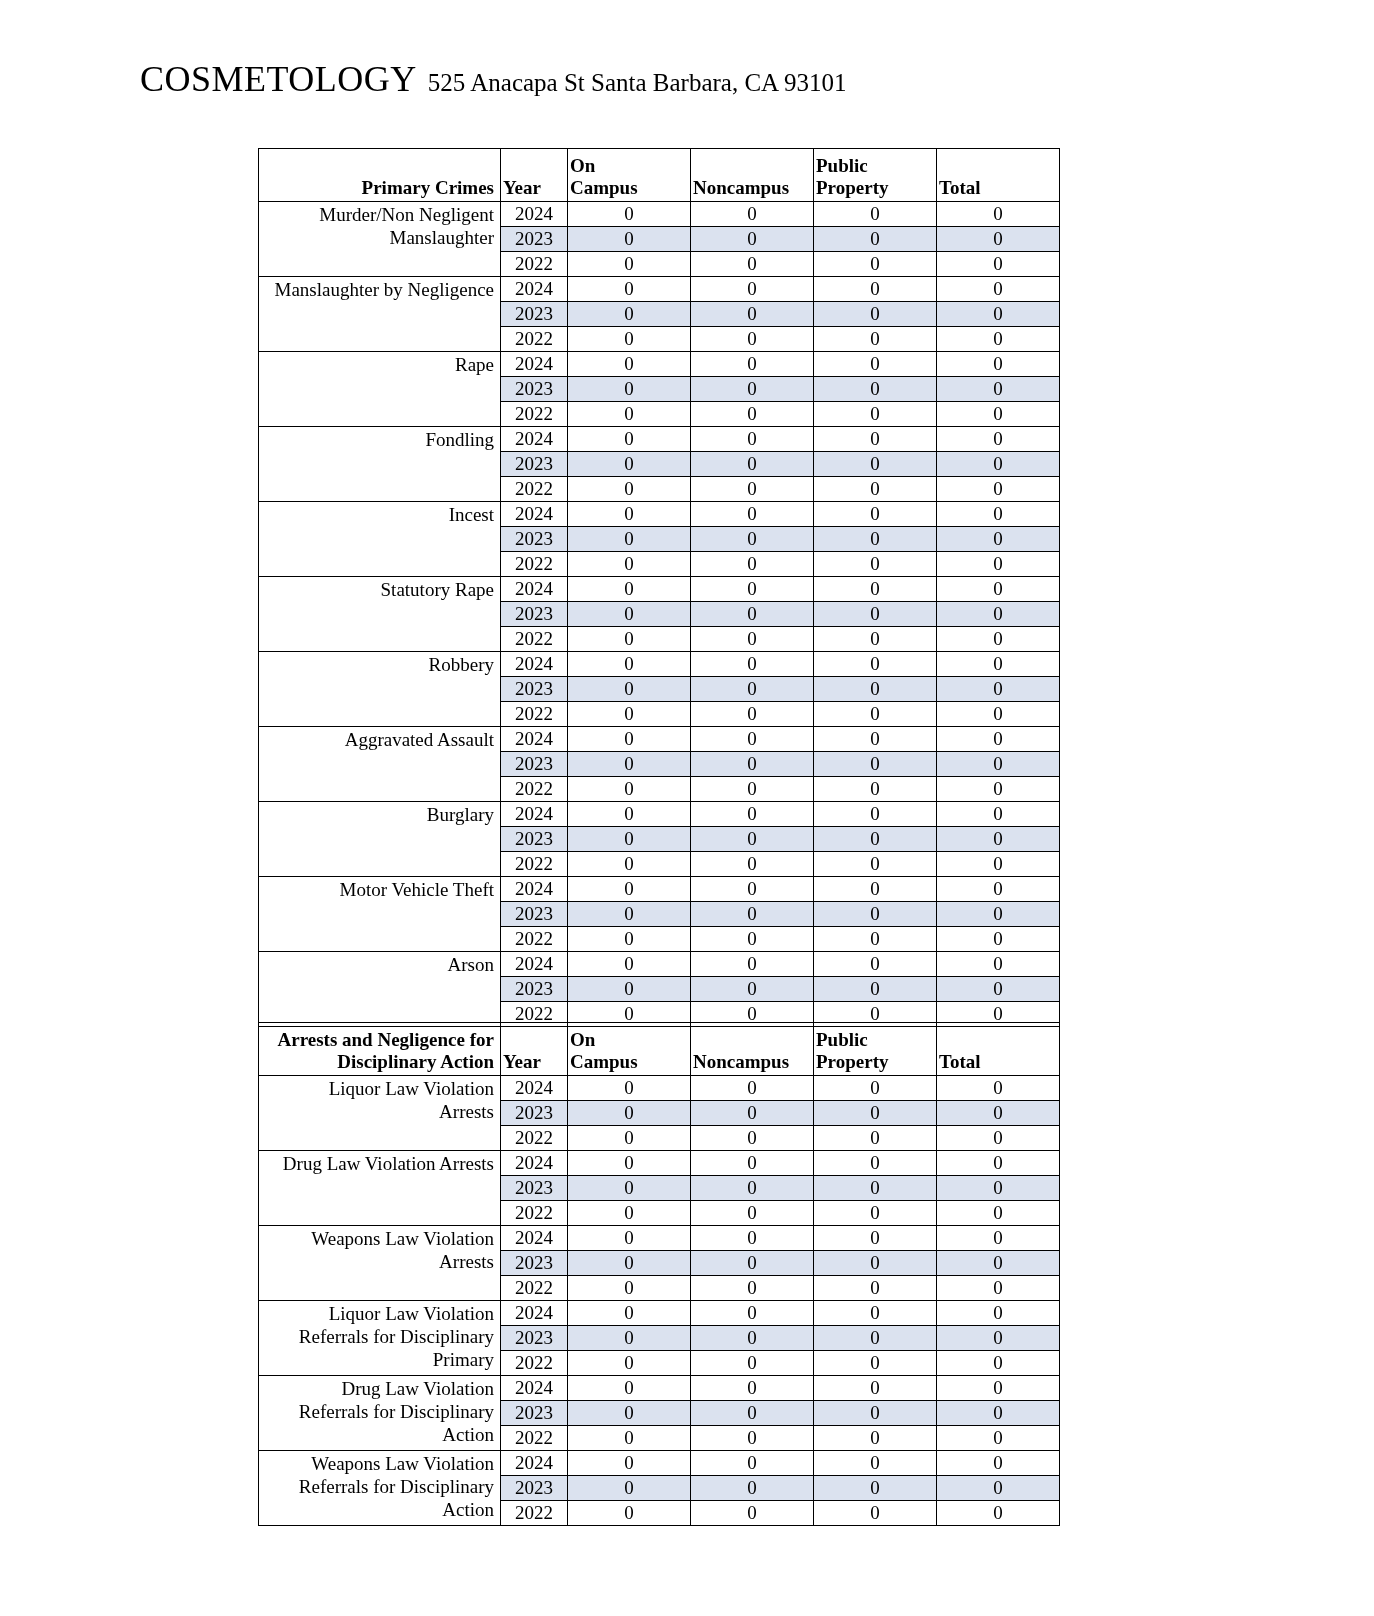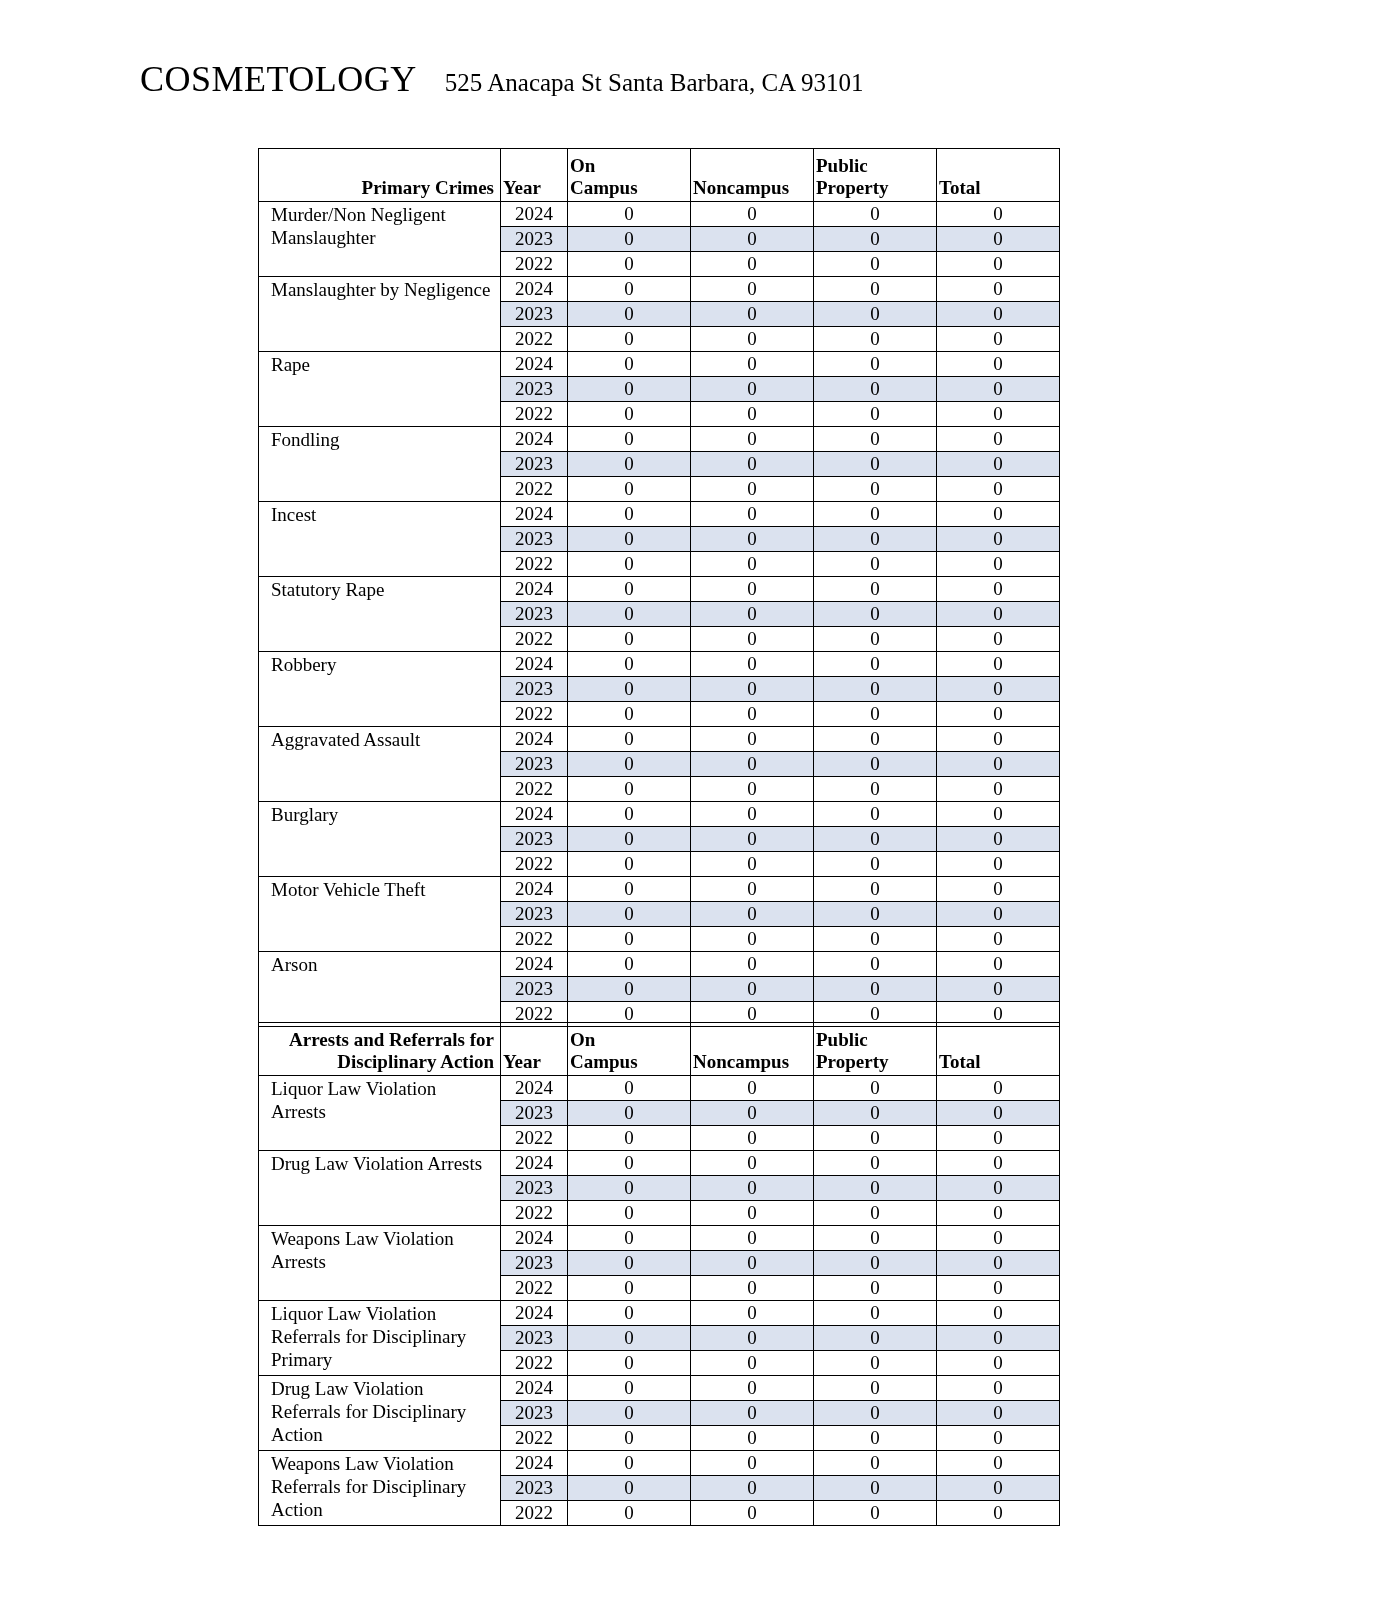--- a/index.html
+++ b/index.html
@@ -11,21 +11,21 @@
     overflow: hidden;
   }
   .page { position: relative; width: 1374px; height: 1616px; }
 
   .doc-header {
     position: absolute;
     left: 140px; top: 58px;
     white-space: nowrap;
   }
   .school-name { font-size: 36px; letter-spacing: 0.5px; margin-top: 20px; }
-  .school-address { font-size: 25px; margin-left: 28px; }
+  .school-address { font-size: 25px; margin-left: 11px; }
 
   .stats-table {
     position: absolute;
     left: 258px;
     border-collapse: collapse;
     table-layout: fixed;
     width: 802px;
   }
   #table-0 { top: 148px; }
   #table-1 { top: 1022px; }
@@ -49,21 +49,21 @@
     padding-left: 12px;
     padding-right: 6px;
   }
   .stats-table td {
     text-align: center;
     height: 24px;
     padding: 0;
     line-height: 24px;
   }
   .stats-table td.label-cell {
-    text-align: left;
+    text-align: right;
     vertical-align: top;
     padding: 1px 6px 0 12px;
     line-height: 23px;
   }
   .stats-table tr.shaded td { background: #dbe2ef; }
 
   .col-crime { width: 242px; }
   .col-year  { width: 67px;  }
   .col-data  { width: 123px; }
 </style>
@@ -347,21 +347,21 @@
     <colgroup>
       <col class="col-crime">
         <col class="col-year">
         <col class="col-data">
       <col class="col-data">
         <col class="col-data">
         <col class="col-data">
     </colgroup>
     <thead>
         <tr>
-          <th class="title-cell">Arrests and Referrals for Disciplinary Action</th>
+          <th class="title-cell">Arrests and Negligence for Disciplinary Action</th>
           <th>Year</th>
           <th>On
 Campus</th>
           <th>Noncampus</th>
           <th>Public
 Property</th>
           <th>Total</th>
         </tr>
       </thead>
     <tbody>

